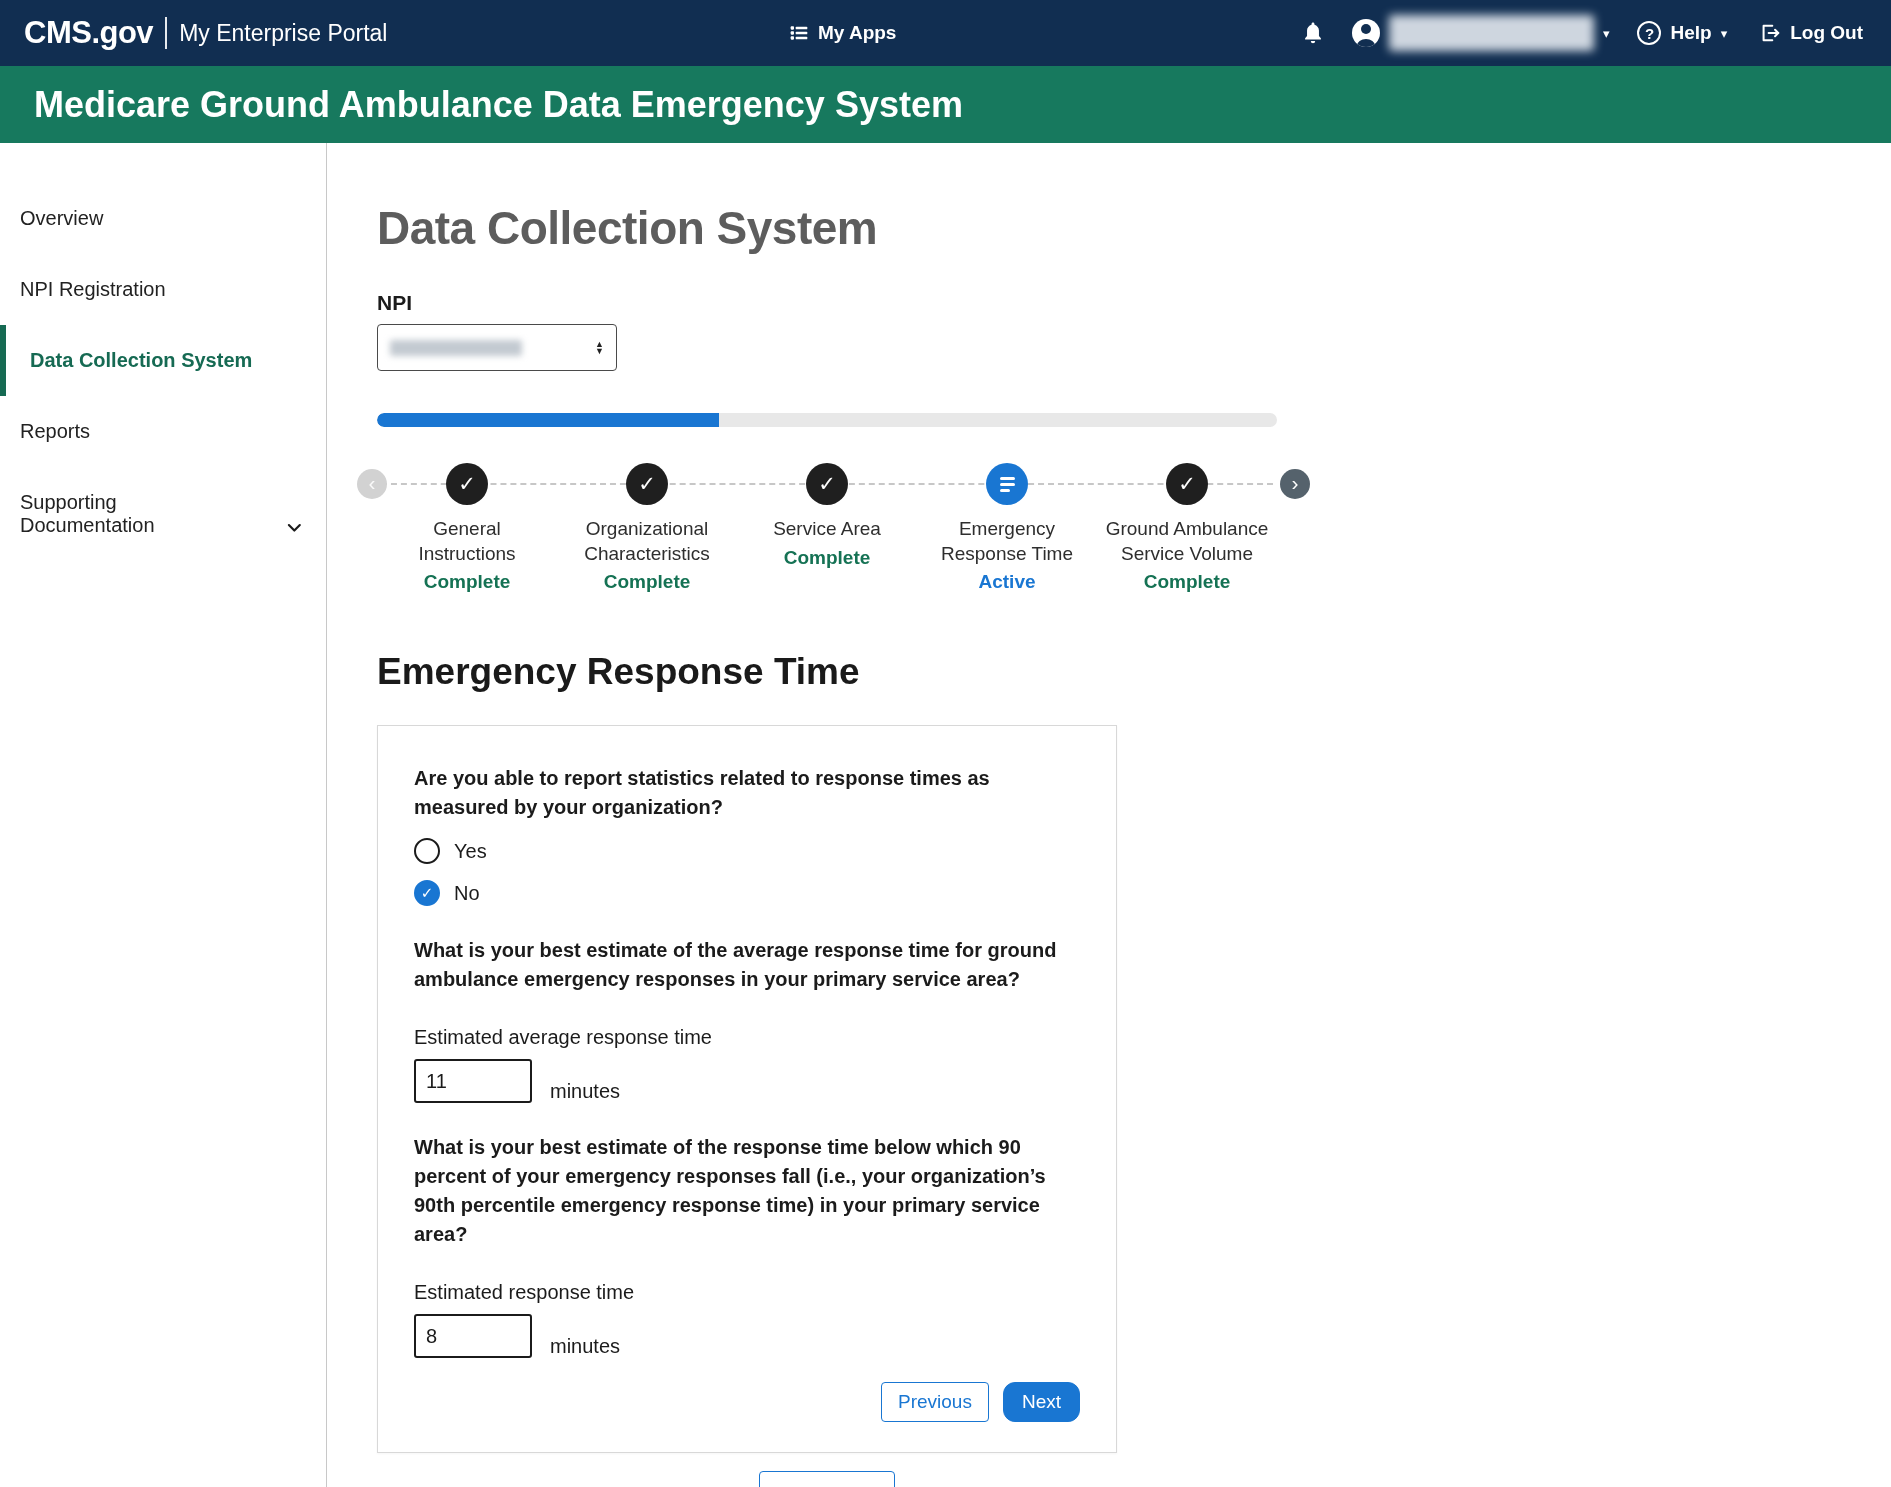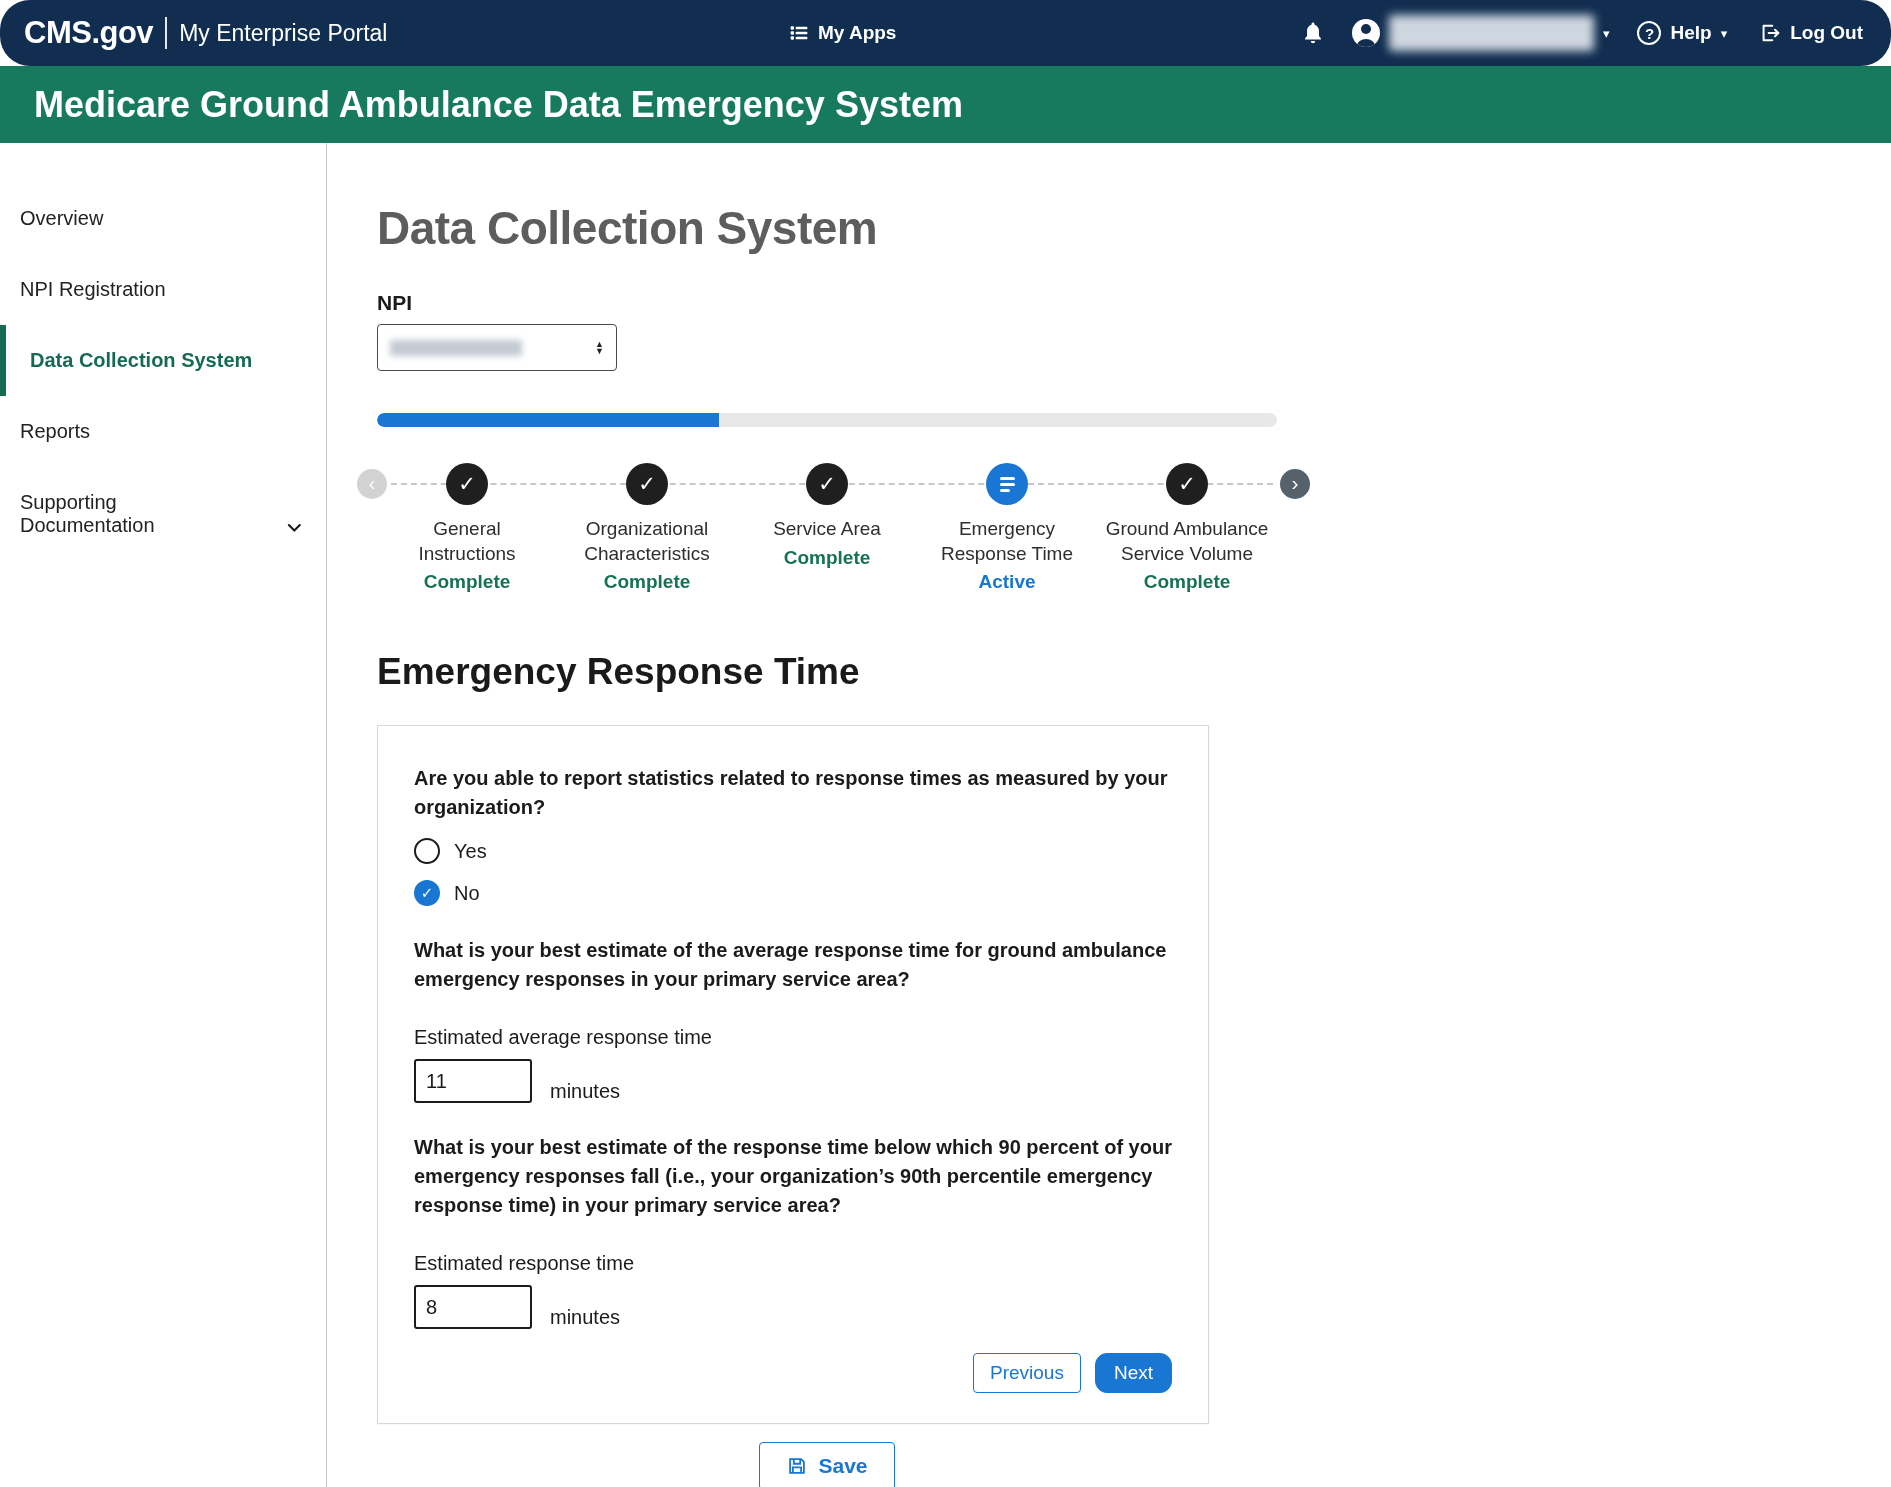--- a/index.html
+++ b/index.html
@@ -6,21 +6,21 @@
   html, body { margin: 0; padding: 0; }
   body {
     width: 1891px; height: 1487px; overflow: hidden;
     background: #fff; color: #1b1b1b;
     font-family: "Liberation Sans", "DejaVu Sans", sans-serif;
   }
 
   
   .top-nav {
     height: 66px; background: #112e51; color: #fff;
-    display: flex; align-items: center; padding: 0 24px; border-radius: 30px;
+    display: flex; align-items: center; padding: 0 24px;
   }
   .brand { display: flex; align-items: center; cursor: pointer; }
   .brand-cms { font-size: 31px; font-weight: bold; letter-spacing: -0.5px; }
   .brand-divider { width: 2px; height: 32px; background: rgba(255,255,255,.9); margin: 0 12px; }
   .brand-sub { font-size: 23px; font-weight: normal; }
   .nav-center { flex: 1; display: flex; justify-content: center; }
   .nav-btn {
     background: none; border: none; color: #fff; font-family: inherit;
     font-size: 19px; font-weight: bold; display: flex; align-items: center;
     gap: 9px; cursor: pointer; padding: 6px 4px;
@@ -91,21 +91,21 @@
     position: absolute; top: 6px; width: 30px; height: 30px; border-radius: 50%;
     border: none; display: flex; align-items: center; justify-content: center;
     font-size: 21px; line-height: 1; cursor: pointer; z-index: 2; padding: 0 0 3px 0;
     font-family: inherit;
   }
   .step-nav.prev { left: -20px; background: #d2d2d2; color: #fafafa; }
   .step-nav.next { right: -33px; background: #55626c; color: #fff; }
 
   
   .section-title { margin: 58px 0 32px; font-size: 37px; font-weight: bold; color: #1a1a1a; }
-  .card { width: 832px; background: #fff; border: 1px solid #d8d8d8; padding: 38px 36px 30px; box-shadow: 0 1px 2px rgba(0,0,0,.04); }
+  .card { width: 740px; background: #fff; border: 1px solid #d8d8d8; padding: 38px 36px 30px; box-shadow: 0 1px 2px rgba(0,0,0,.04); }
   .question { margin: 0 0 16px; font-size: 20px; font-weight: bold; line-height: 1.45; max-width: 810px; }
   .question.spaced { margin-top: 30px; }
   .radio-row { display: flex; align-items: center; gap: 14px; margin: 16px 0; font-size: 20px; cursor: pointer; }
   .radio {
     width: 26px; height: 26px; border: 2px solid #1b1b1b; border-radius: 50%;
     background: #fff; display: flex; align-items: center; justify-content: center; flex-shrink: 0;
   }
   .radio.checked { background: #1976d2; border-color: #1976d2; color: #fff; font-size: 15px; font-weight: bold; }
   .field-label { margin: 32px 0 10px; font-size: 20px; }
   .field-row { display: flex; align-items: flex-end; gap: 18px; }

